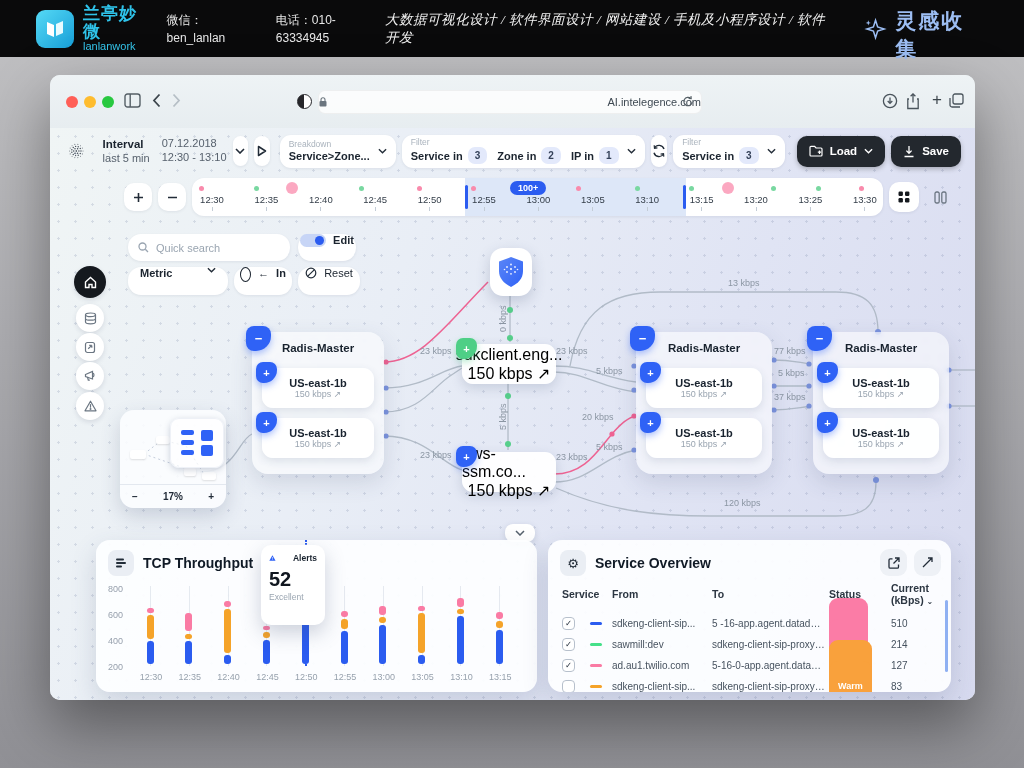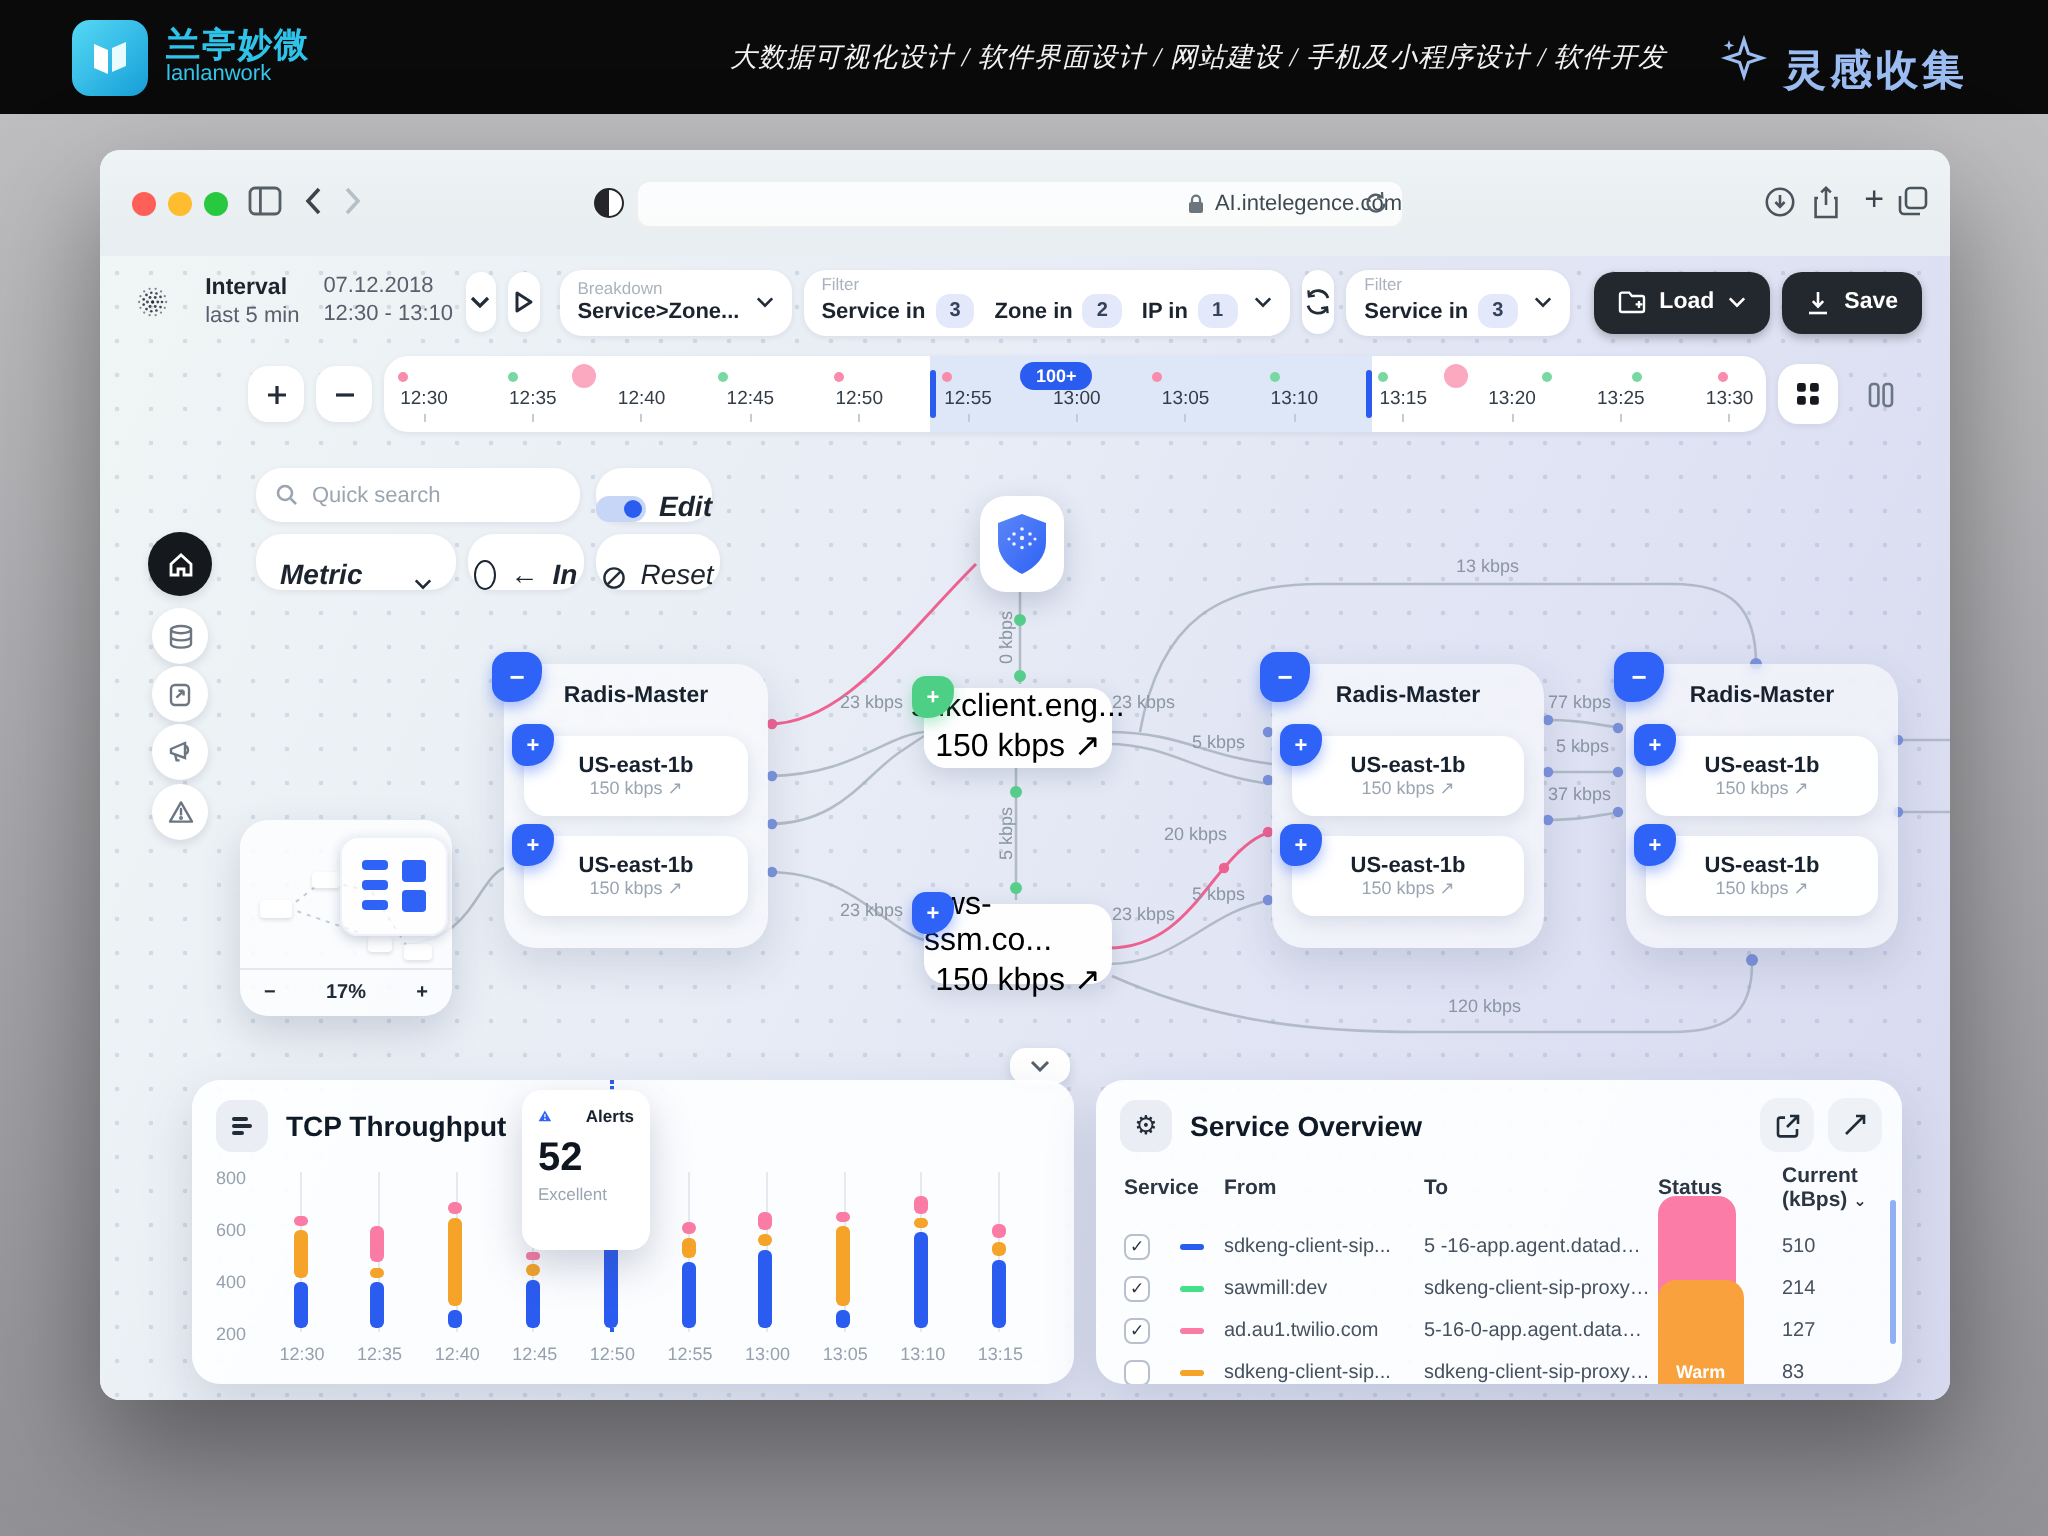--- a/index.html
+++ b/index.html
@@ -25,21 +25,21 @@
 
   
   .window { position:absolute; left:50px; top:75px; width:925px; height:625px; border-radius:10px;
     overflow:hidden; box-shadow:0 25px 60px rgba(0,0,0,.4); background:#e9eff2; }
   .chrome { position:absolute; left:0; top:0; right:0; height:53px;
     background:linear-gradient(180deg,#eef3f5,#e7edf0); }
   .tl { position:absolute; top:21px; width:12px; height:12px; border-radius:50%; }
   .chrome-ic { position:absolute; top:18px; color:#555f66; }
   .urlbar { position:absolute; left:268px; top:15px; width:384px; height:24px; border-radius:7px;
     background:rgba(255,255,255,.78); border:1px solid rgba(0,0,0,.05);
-    display:flex; align-items:center; justify-content:flex-end; gap:5px; color:#3e4952; font-size:11px; }
+    display:flex; align-items:center; justify-content:space-between; gap:5px; color:#3e4952; font-size:11px; }
   .urlbar .reload { position:absolute; right:7px; top:4px; }
   .privacy { position:absolute; left:247px; top:19px; width:15px; height:15px; border-radius:50%;
     background:linear-gradient(90deg,#26262a 50%,#ffffff 50%); border:1px solid #26262a; }
 
   
   .dash { position:absolute; left:0; top:53px; right:0; bottom:0;
     background:linear-gradient(115deg,#f0f5f5 0%,#e9eef6 35%,#e0e4f4 65%,#d7daef 100%); }
   .dash::before { content:""; position:absolute; inset:0;
     background-image:radial-gradient(rgba(105,120,155,.20) 1px,transparent 1.3px);
     background-size:17px 17px; pointer-events:none; }
@@ -75,21 +75,21 @@
 
   
   .canvas { position:absolute; left:0; right:0; top:92px; height:322px; }
   .sidebtn { position:absolute; left:26px; width:28px; height:28px; border-radius:50%; background:#fff;
     box-shadow:0 2px 5px rgba(30,40,70,.12); display:flex; align-items:center; justify-content:center; color:#6b7682; }
   .sidebtn.active { width:32px; height:32px; left:24px; background:#15191e; color:#fff; }
   .searchbox { position:absolute; left:78px; top:14px; width:162px; height:27px; background:#fff; border-radius:13px;
     box-shadow:0 1px 3px rgba(30,40,70,.08); display:flex; align-items:center; gap:7px; padding:0 10px;
     color:#9aa5b1; font-size:11px; }
   .pillbtn { position:absolute; background:#fff; border-radius:13px; box-shadow:0 1px 3px rgba(30,40,70,.08);
-    display:flex; align-items:flex-end; justify-content:center; gap:7px; font-size:14px; font-weight:bold; color:#1b242f;font-style:italic; }
+    display:flex; align-items:flex-start; justify-content:center; gap:7px; font-size:11px; font-weight:bold; color:#1b242f; }
   .toggle { width:26px; height:13px; border-radius:7px; background:#c7d5f6; position:relative; }
   .toggle::after { content:""; position:absolute; right:2px; top:2px; width:9px; height:9px; border-radius:50%; background:#2b5cf0; }
   .oval0 { width:11px; height:15px; border:1.6px solid #1b242f; border-radius:50%; }
 
   .gcard { position:absolute; width:132px; height:142px; border-radius:16px;
     background:rgba(255,255,255,.55); box-shadow:0 8px 22px rgba(60,75,110,.16);
     backdrop-filter:blur(3px); }
   .gcard-title { text-align:center; font-size:11.5px; font-weight:bold; color:#18222e; margin-top:10px; }
   .ribbon { position:absolute; left:-6px; top:-6px; width:25px; height:25px; background:#2f62f6;
     border-radius:8px 8px 15px 8px; color:#fff; font-size:13px; font-weight:bold;
@@ -168,20 +168,24 @@
     <svg width="22" height="22" viewBox="0 0 22 22">
         <path d="M3 4 L10 7 L10 19 L3 16 Z" fill="#ffffff"></path>
         <path d="M19 3 L12 6 L12 18 L19 15 Z" fill="#e8fbff"></path>
       </svg>
   </div>
   <div class="brand-col">
     <div class="brand-cn">兰亭妙微</div>
     <div class="brand-en">lanlanwork</div>
   </div>
   <div class="contact-col">
+    <div class="contact-bot">
+      <span>微信：ben_lanlan</span>
+      <span>电话：010-63334945</span>
+    </div>
   </div>
   <div class="services">大数据可视化设计 / 软件界面设计 / 网站建设 / 手机及小程序设计 / 软件开发</div>
   <div class="collect">
     <svg width="26" height="26" viewBox="0 0 26 26" fill="none" stroke="#9cbdf2" stroke-width="1.6">
       <path d="M13 4 L15.2 10.8 L22 13 L15.2 15.2 L13 22 L10.8 15.2 L4 13 L10.8 10.8 Z"></path>
       <path d="M5.5 4 L6.2 6 L8.2 6.7 L6.2 7.4 L5.5 9.4 L4.8 7.4 L2.8 6.7 L4.8 6 Z" fill="#9cbdf2" stroke="none"></path>
     </svg>
     <span class="collect-text">灵感收集</span>
   </div>
 </div>

